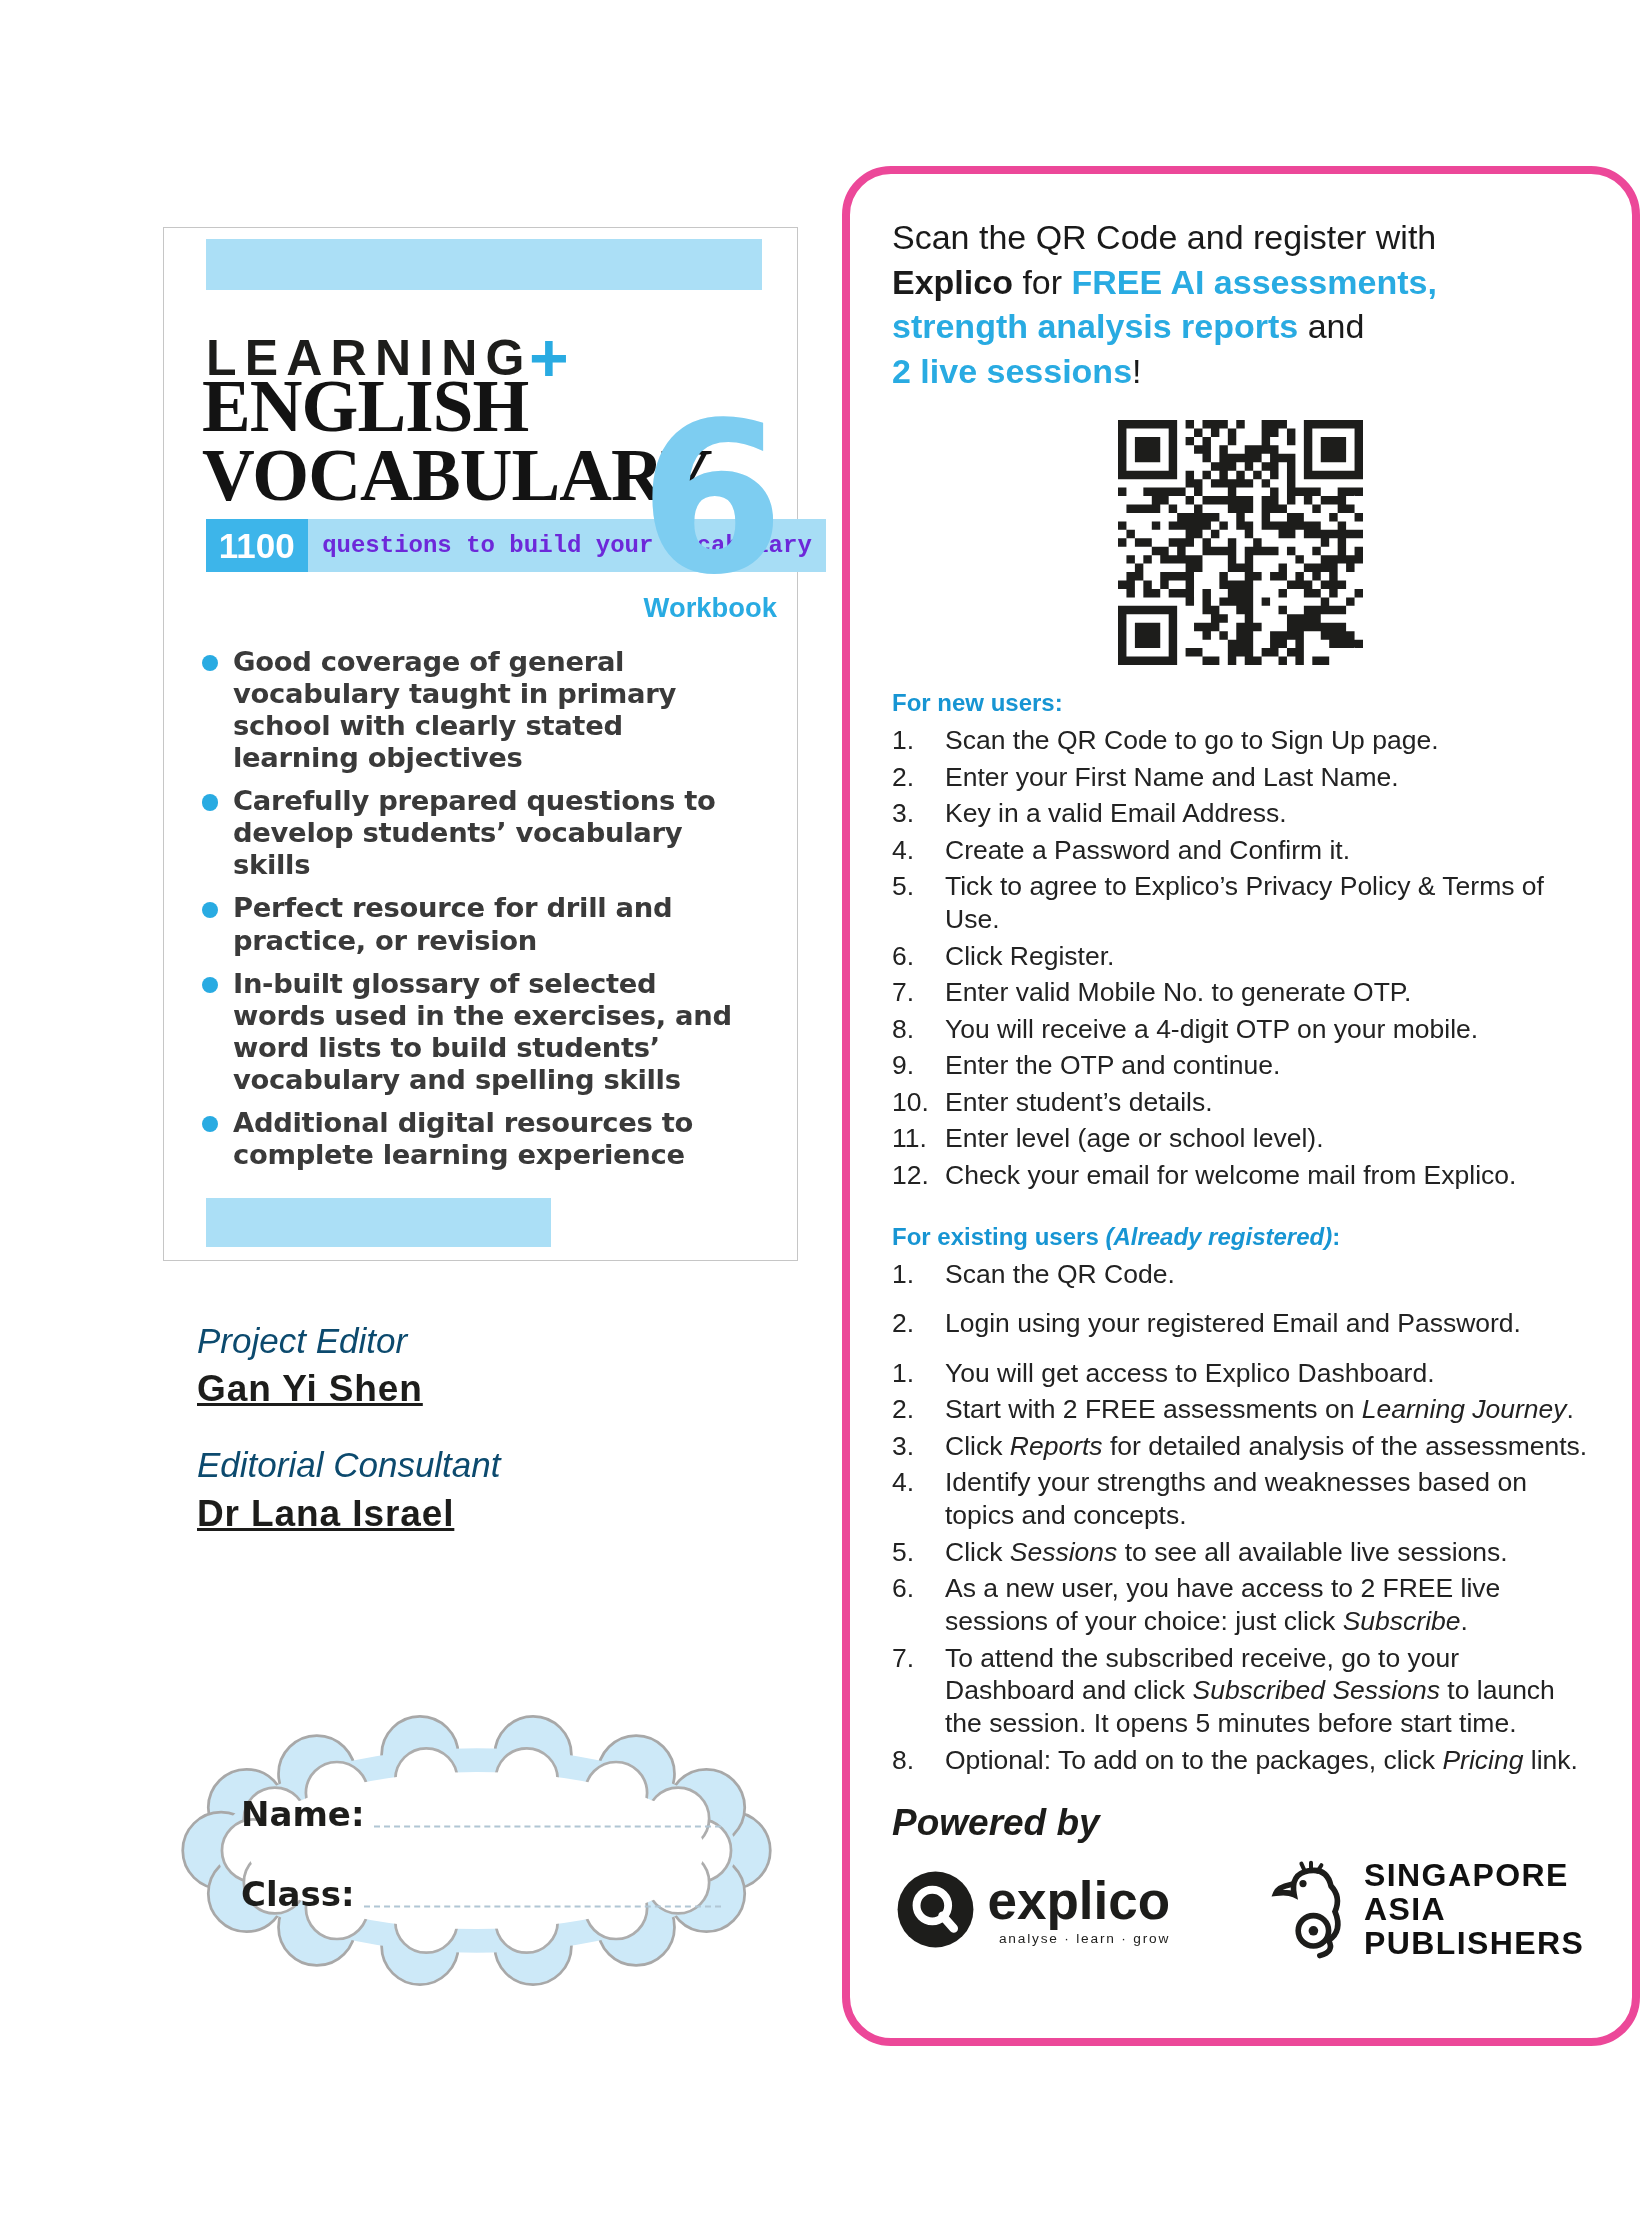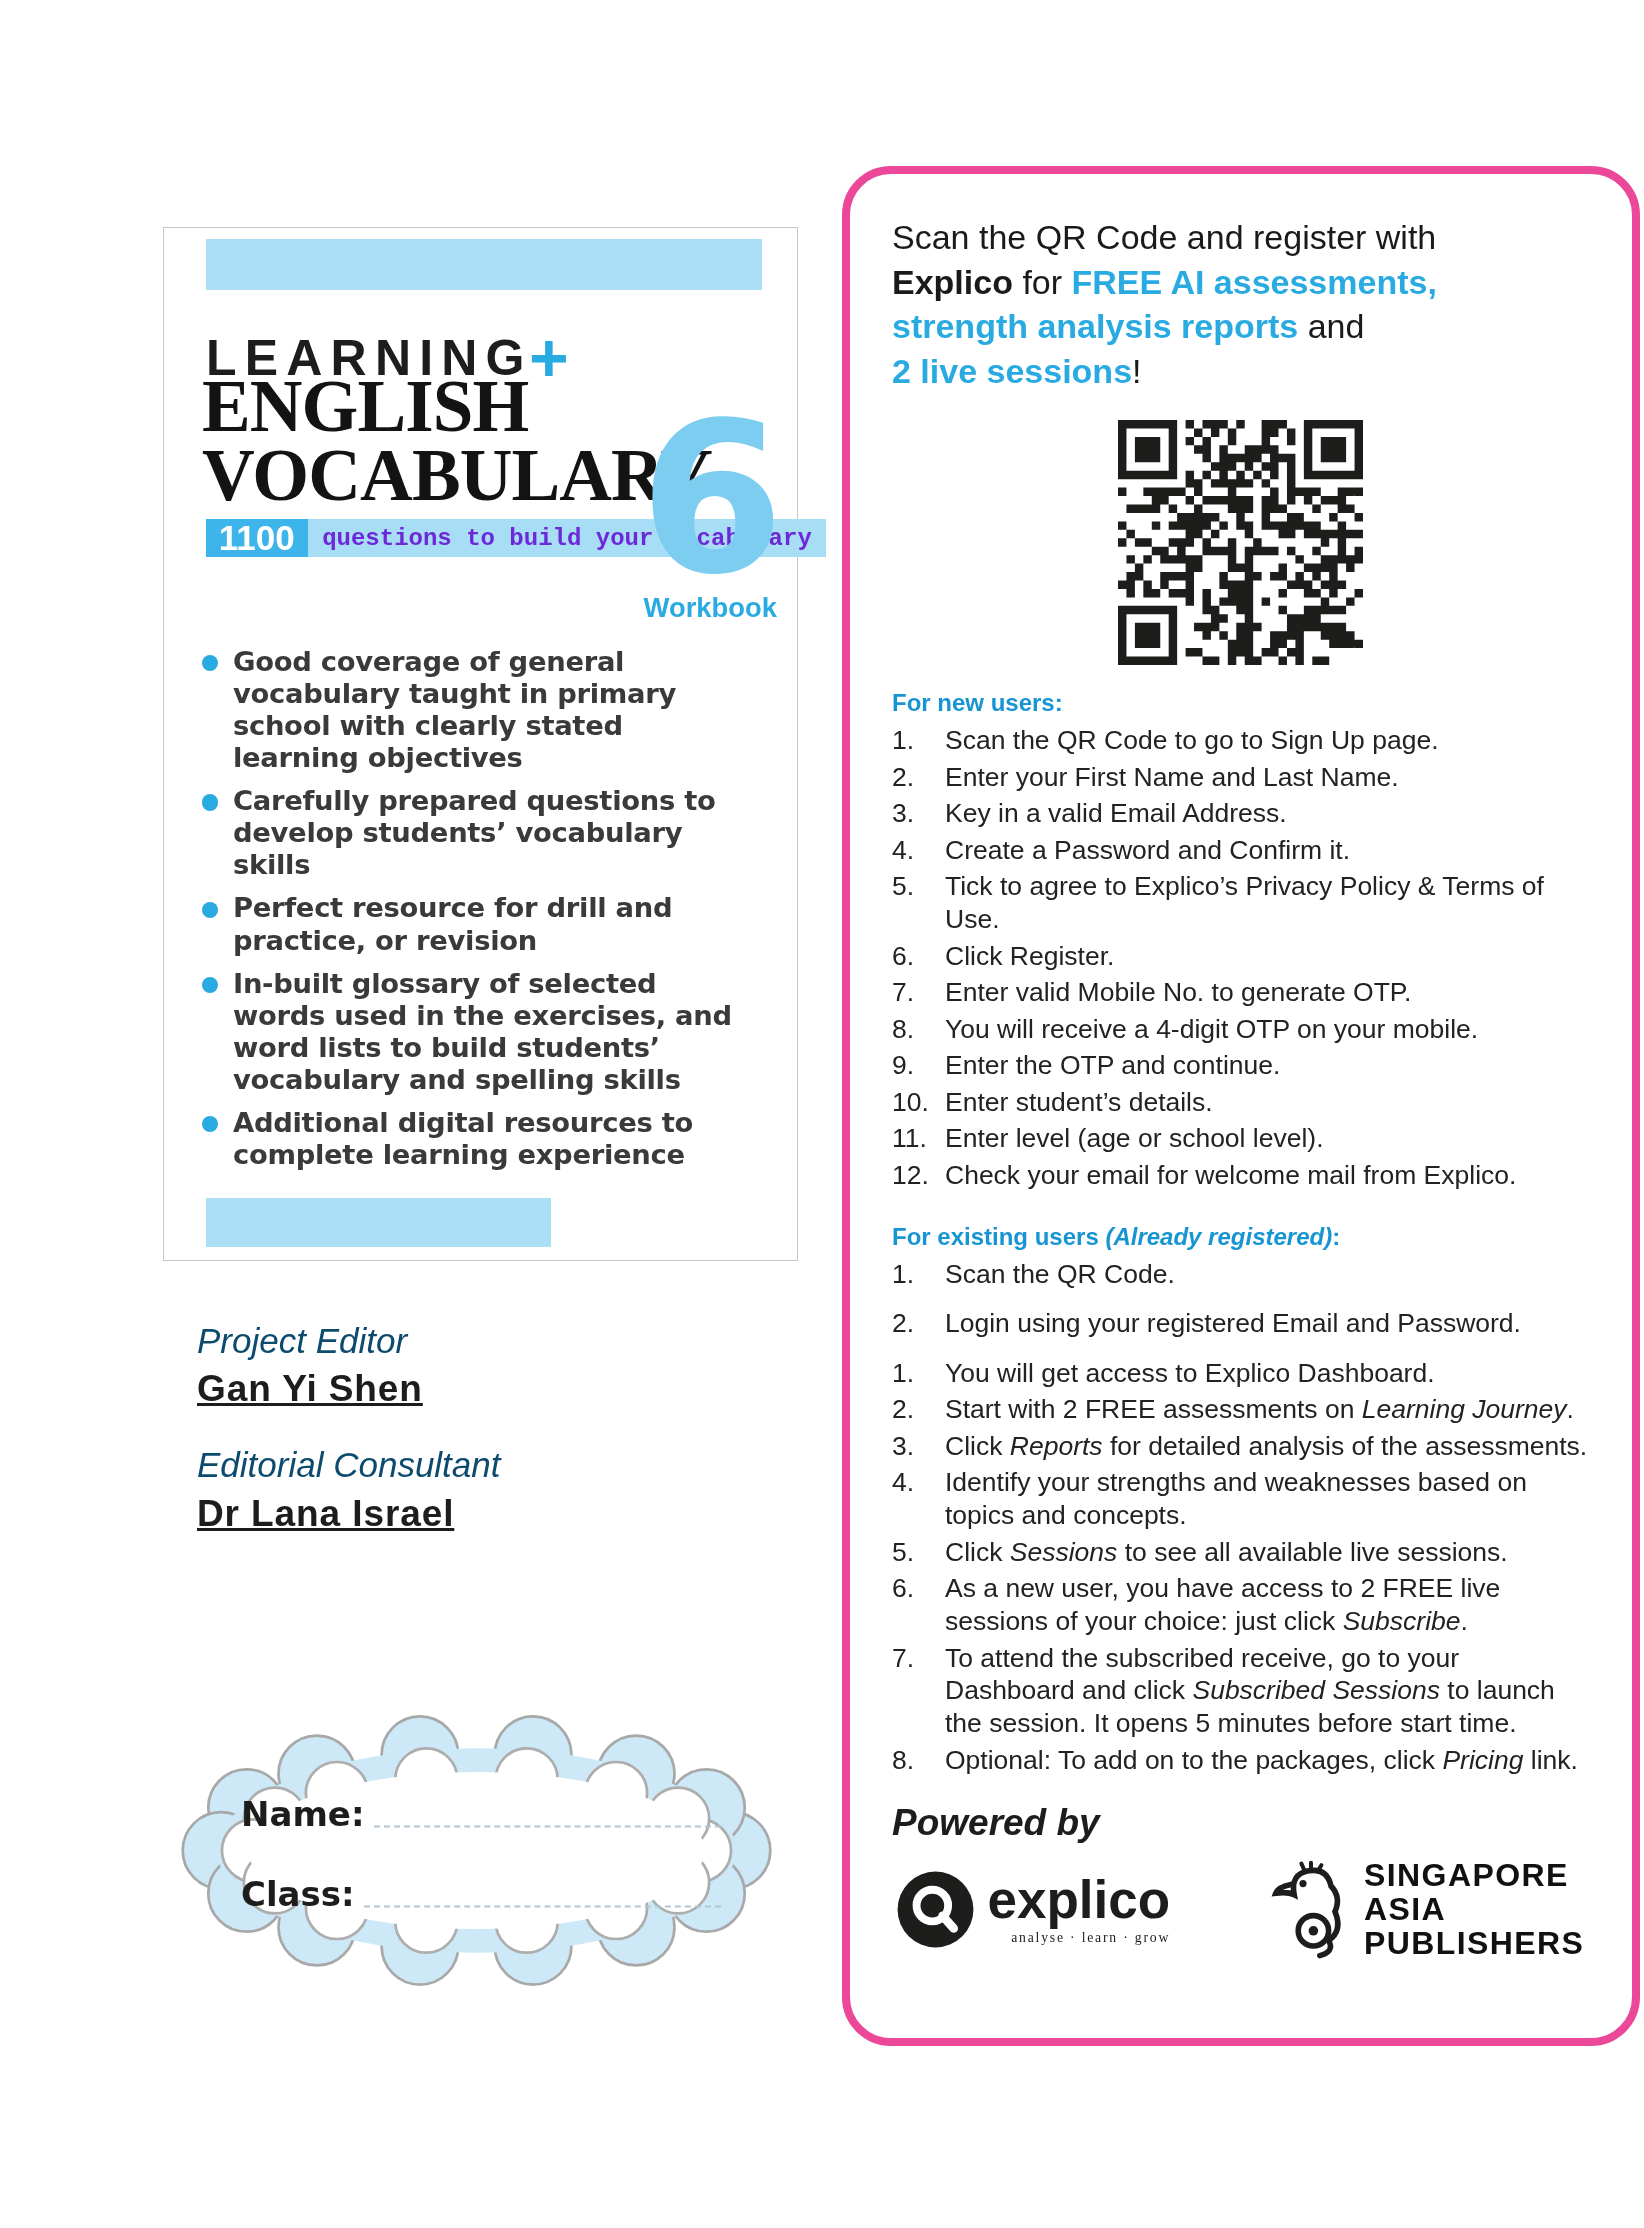--- a/index.html
+++ b/index.html
@@ -8,21 +8,21 @@
   .b{font-weight:700;}
   .i{font-style:italic;}
 
   
   .cover-box{position:absolute;left:163px;top:227px;width:635px;height:1034px;border:1.8px solid #c6c6c6;background:#fff;}
   .strip-top{position:absolute;left:42px;top:11px;width:556px;height:51px;background:#abdff6;}
   .strip-bottom{position:absolute;left:42px;top:970px;width:345px;height:49px;background:#abdff6;z-index:0;}
   .brand{position:absolute;left:42px;top:84px;font-size:50px;font-weight:700;letter-spacing:8.2px;color:#1d1d1b;white-space:nowrap;}
   .brand .plus{color:#29abe2;font-size:68px;font-weight:700;letter-spacing:0;position:relative;top:6.4px;margin-left:-3.7px;}
   .cover-title{position:absolute;left:38px;top:144px;font-family:"Liberation Serif",serif;font-weight:700;font-size:73px;line-height:0.95;color:#131313;letter-spacing:-0.9px;}
-  .ribbon{position:absolute;left:42px;top:291px;width:545px;height:38px;display:flex;z-index:1;}
+  .ribbon{position:absolute;left:42px;top:291px;width:545px;height:53px;display:flex;z-index:1;}
   .rnum{background:#3db5ea;color:#fff;font-weight:700;font-size:35px;display:flex;align-items:center;padding:0 12.8px;}
   .rtxt{background:#a7ddf5;color:#6d28d9;font-weight:700;font-size:24px;display:flex;align-items:center;padding:0 14.6px;flex:1;white-space:nowrap;font-family:Liberation Mono, monospace;}
   .big6{position:absolute;right:12.8px;top:186px;font-family:"DejaVu Sans",sans-serif;font-size:208px;font-weight:700;line-height:0.82;color:#7dcdf1;z-index:2;}
   .workbook{position:absolute;right:20px;top:364px;color:#29abe2;font-weight:700;font-size:27.4px;z-index:2;}
   .cover-bullets{position:absolute;left:38px;top:418px;width:535px;z-index:1;}
   .bli{display:flex;gap:14.6px;margin-bottom:11px;}
   .dot{width:16.4px;height:16.4px;border-radius:50%;background:#29abe2;flex:none;margin-top:9.1px;}
   .bli .txt{font-family:"DejaVu Sans",sans-serif;font-weight:700;font-size:27.4px;line-height:1.17;color:#3a3a3a;letter-spacing:-0.3px;}
 
   
@@ -48,21 +48,21 @@
   .li{display:flex;margin-bottom:3.7px;}
   .li .num{flex:0 0 53px;font-size:26.5px;line-height:1.24;color:#222222;}
   .li .txt{flex:1;font-size:26.5px;line-height:1.24;color:#222222;}
   .sec-existing .sheading{margin-top:31px;}
   .sec-existing .li{margin-bottom:16.4px;}
   .powered{margin-top:25.6px;font-style:italic;font-weight:700;font-size:37px;color:#1d1d1b;}
   .logos{margin-top:14.6px;display:flex;align-items:center;justify-content:space-between;padding:0 3.7px;}
   .explico-logo{display:flex;align-items:center;gap:12.8px;}
   .exp-icon{width:79px;height:79px;flex:none;}
   .exp-name{font-size:53px;font-weight:700;color:#1d1d1b;line-height:1;}
-  .exp-tag{font-size:13.7px;letter-spacing:1.8px;color:#1d1d1b;text-align:right;margin-top:4px;font-family:Liberation Serif, serif;}
+  .exp-tag{font-size:13.7px;letter-spacing:1.8px;color:#1d1d1b;text-align:right;margin-top:4px;}
   .sap-logo{display:flex;align-items:center;gap:9.1px;}
   .sap-icon{width:88px;height:102px;flex:none;}
   .sap-text div{font-size:32px;font-weight:700;letter-spacing:1.4px;color:#111;line-height:1.06;}
 </style>
 </head>
 <body>
 
 <div class="page">
 
   <div class="cover-box">

